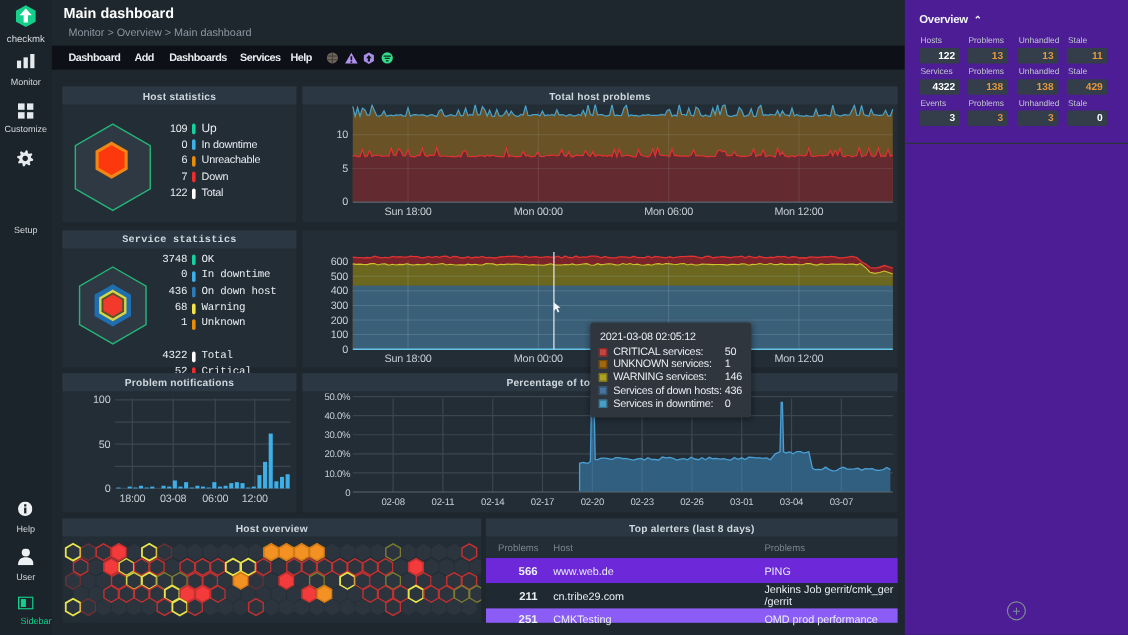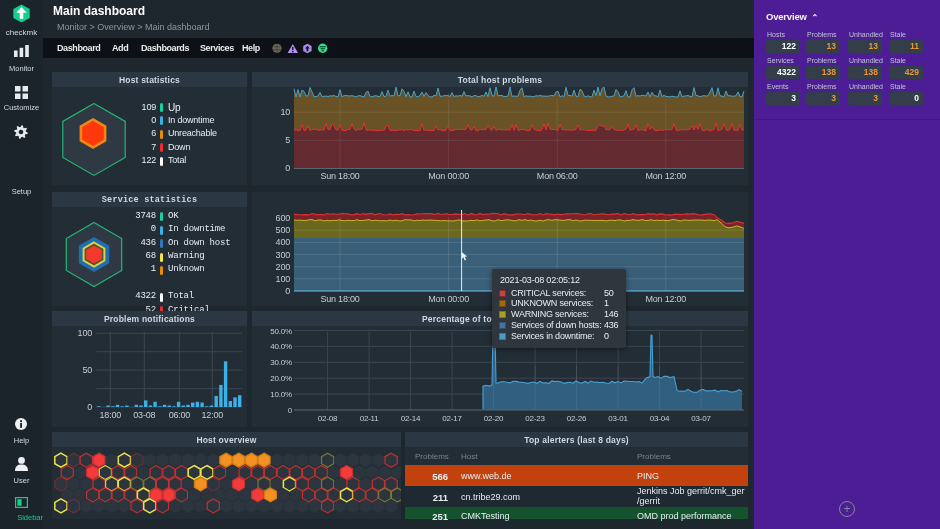--- a/index.html
+++ b/index.html
@@ -438,31 +438,31 @@
 </div>
 
 <div class="panel" style="left:405px;top:432px;width:343px;height:87px;">
   <div class="ptitle">Top alerters (last 8 days)</div>
   <div style="position:absolute;left:0;top:15px;width:343px;font-size:9px;color:#e8edf2;">
     <div style="position:relative;height:18px;color:#78848e;font-size:8px;">
         <span style="position:absolute;left:10px;top:5px;">Problems</span>
         <span style="position:absolute;left:56px;top:5px;">Host</span>
         <span style="position:absolute;left:232px;top:5px;">Problems</span>
       </div>
-    <div style="position:relative;height:21px;background:#c2410c;">
+    <div style="position:relative;height:21px;background:#6d28d9;">
         <span style="position:absolute;right:300px;top:6px;font-weight:bold;font-size:9.5px;">566</span>
         <span style="position:absolute;left:56px;top:6px;">www.web.de</span>
         <span style="position:absolute;left:232px;top:6px;">PING</span>
       </div>
     <div style="position:relative;height:21px;background:#1f2932;">
         <span style="position:absolute;right:300px;top:6px;font-weight:bold;font-size:9.5px;">211</span>
         <span style="position:absolute;left:56px;top:6px;">cn.tribe29.com</span>
         <span style="position:absolute;left:232px;top:1px;line-height:9.5px;">Jenkins Job gerrit/cmk_ger<br>/gerrit</span>
       </div>
-    <div style="position:relative;height:12px;background:#14532d;">
+    <div style="position:relative;height:12px;background:#8b5cf6;">
         <span style="position:absolute;right:300px;top:4px;font-weight:bold;font-size:9.5px;">251</span>
         <span style="position:absolute;left:56px;top:4px;">CMKTesting</span>
         <span style="position:absolute;left:232px;top:4px;">OMD prod performance</span>
       </div>
   </div>
 </div>
 
 <div id="leftbar">
   <svg style="position:absolute;left:12px;top:4px;" width="19" height="19" viewBox="0 0 19 19">
     <path d="M9.5 0.4 L17.7 4.9 L17.7 14.1 L9.5 18.6 L1.3 14.1 L1.3 4.9 Z" fill="#13cf89"></path>

